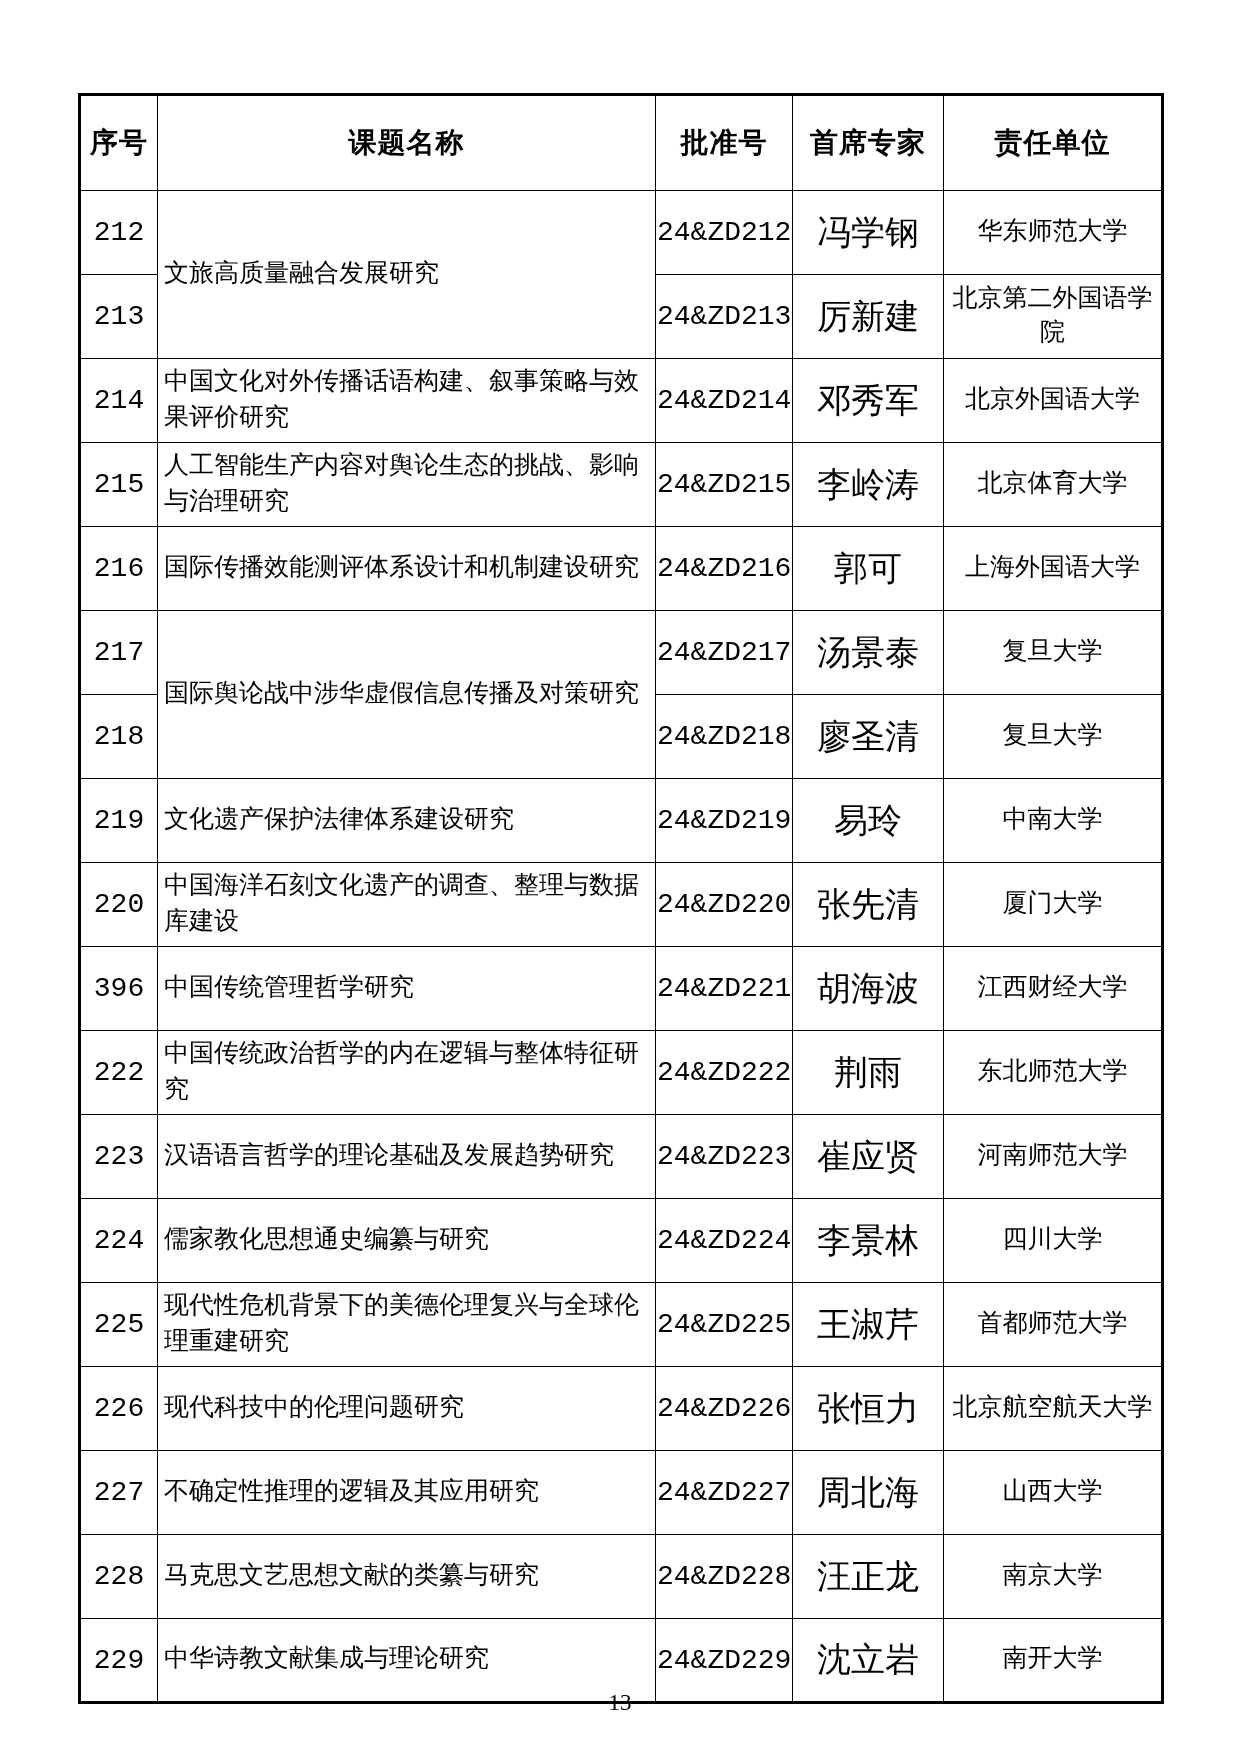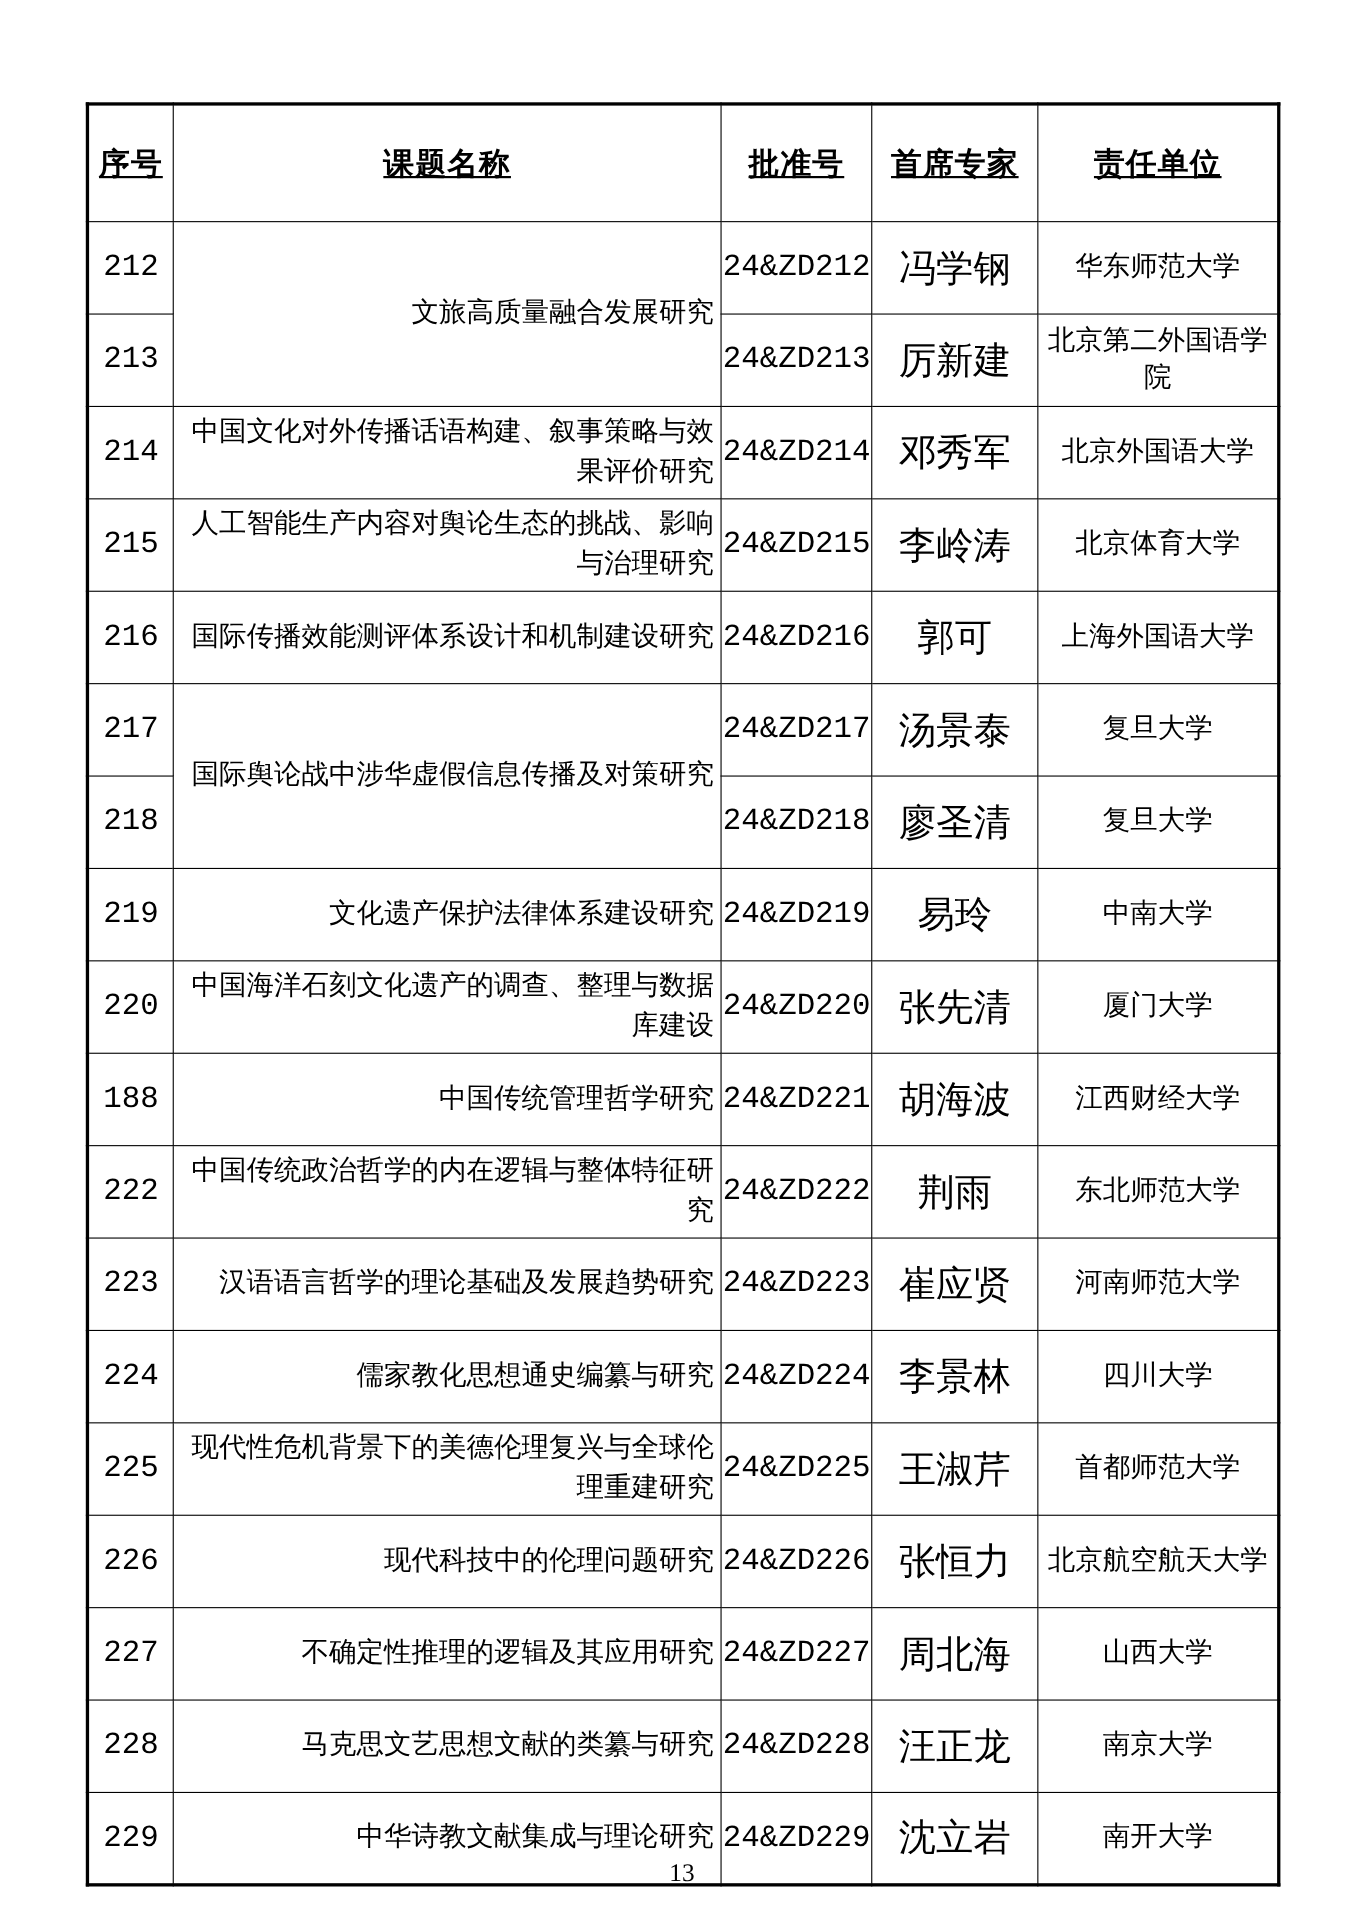--- a/index.html
+++ b/index.html
@@ -27,35 +27,35 @@
     table-layout: fixed;
     border: 3px solid #000000;
   }
   table.projects th,
   table.projects td {
     border: 1px solid #000000;
     overflow: hidden;
     vertical-align: middle;
     background: #ffffff;
   }
-  table.projects thead tr { height: 107px; text-decoration: underline; }
+  table.projects thead tr { height: 96px; }
   table.projects tbody tr { height: 84px; font-family: Liberation Mono, monospace; }
   th.col-header {
     font-weight: bold;
     font-size: 28px;
     text-align: center;
     letter-spacing: 1px;
   }
   td.c-no {
     font-size: 28px;
     text-align: center;
   }
   td.c-title {
     font-size: 25px;
-    text-align: right;
+    text-align: left;
     padding: 0 6px;
     line-height: 1.42;
     margin-left: 44px;
   }
   td.c-approval {
     font-size: 28px;
     text-align: left;
   }
   td.c-expert {
     font-size: 34px;
@@ -153,21 +153,21 @@
           <td class="c-unit">中南大学</td>
         </tr>
         <tr>
           <td class="c-no">220</td>
           <td class="c-title">中国海洋石刻文化遗产的调查、整理与数据库建设</td>
           <td class="c-approval">24&amp;ZD220</td>
           <td class="c-expert">张先清</td>
           <td class="c-unit">厦门大学</td>
         </tr>
         <tr>
-          <td class="c-no">188</td>
+          <td class="c-no">396</td>
           <td class="c-title">中国传统管理哲学研究</td>
           <td class="c-approval">24&amp;ZD221</td>
           <td class="c-expert">胡海波</td>
           <td class="c-unit">江西财经大学</td>
         </tr>
         <tr>
           <td class="c-no">222</td>
           <td class="c-title">中国传统政治哲学的内在逻辑与整体特征研究</td>
           <td class="c-approval">24&amp;ZD222</td>
           <td class="c-expert">荆雨</td>

